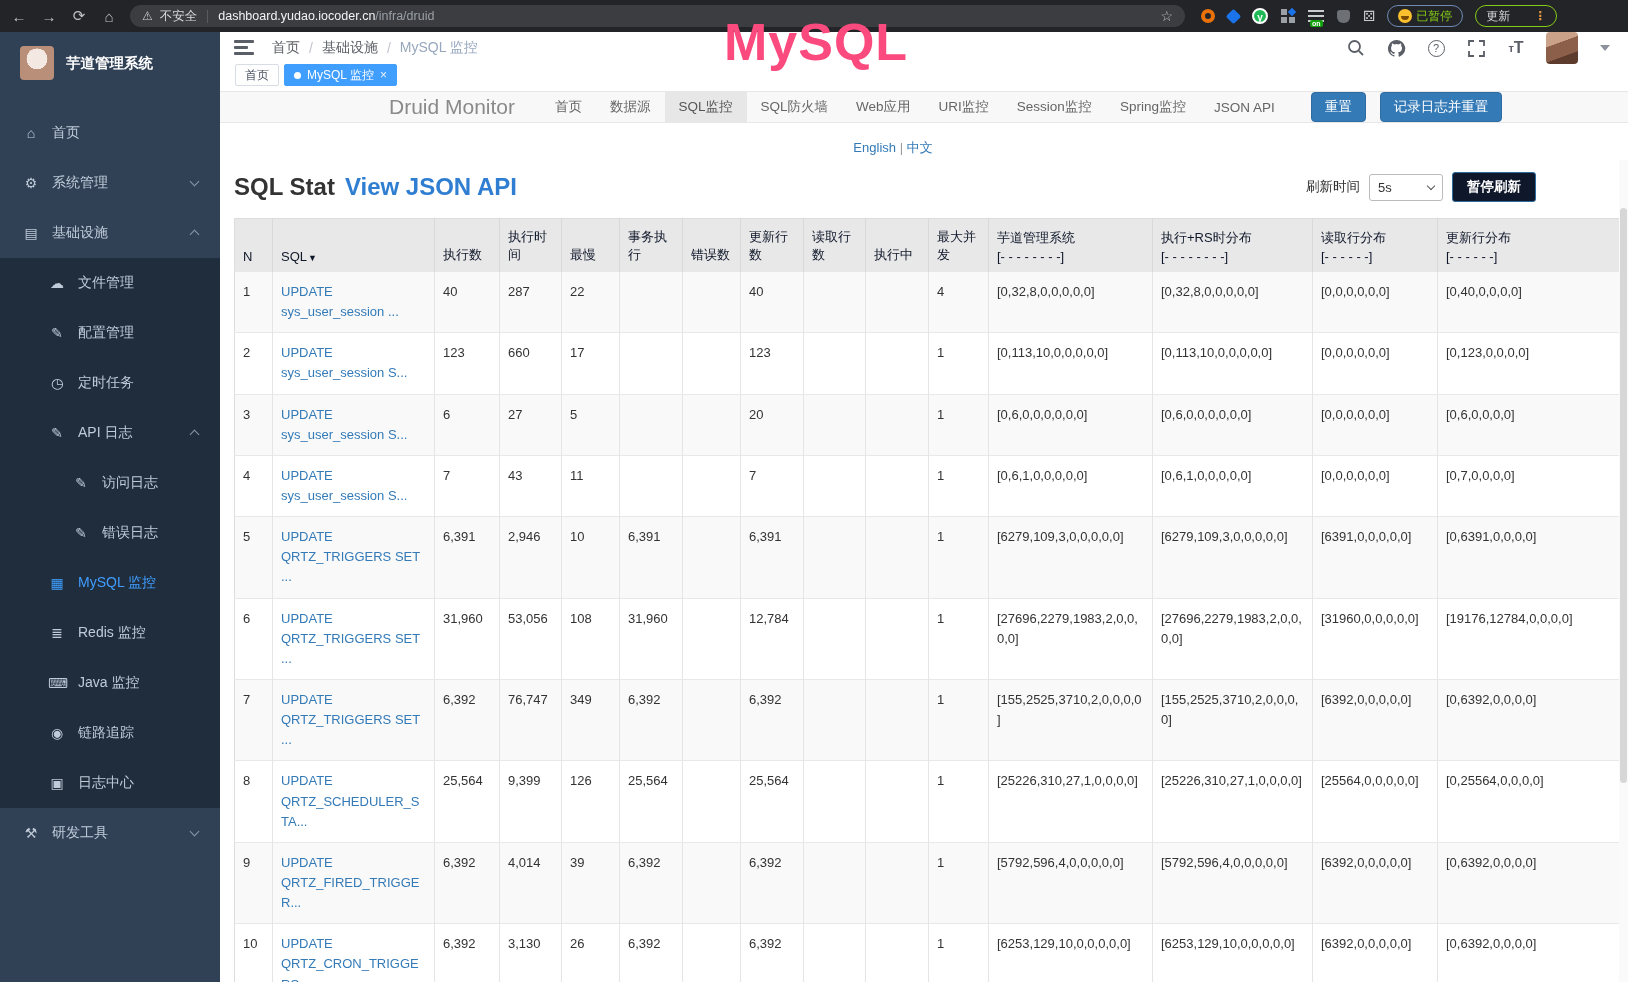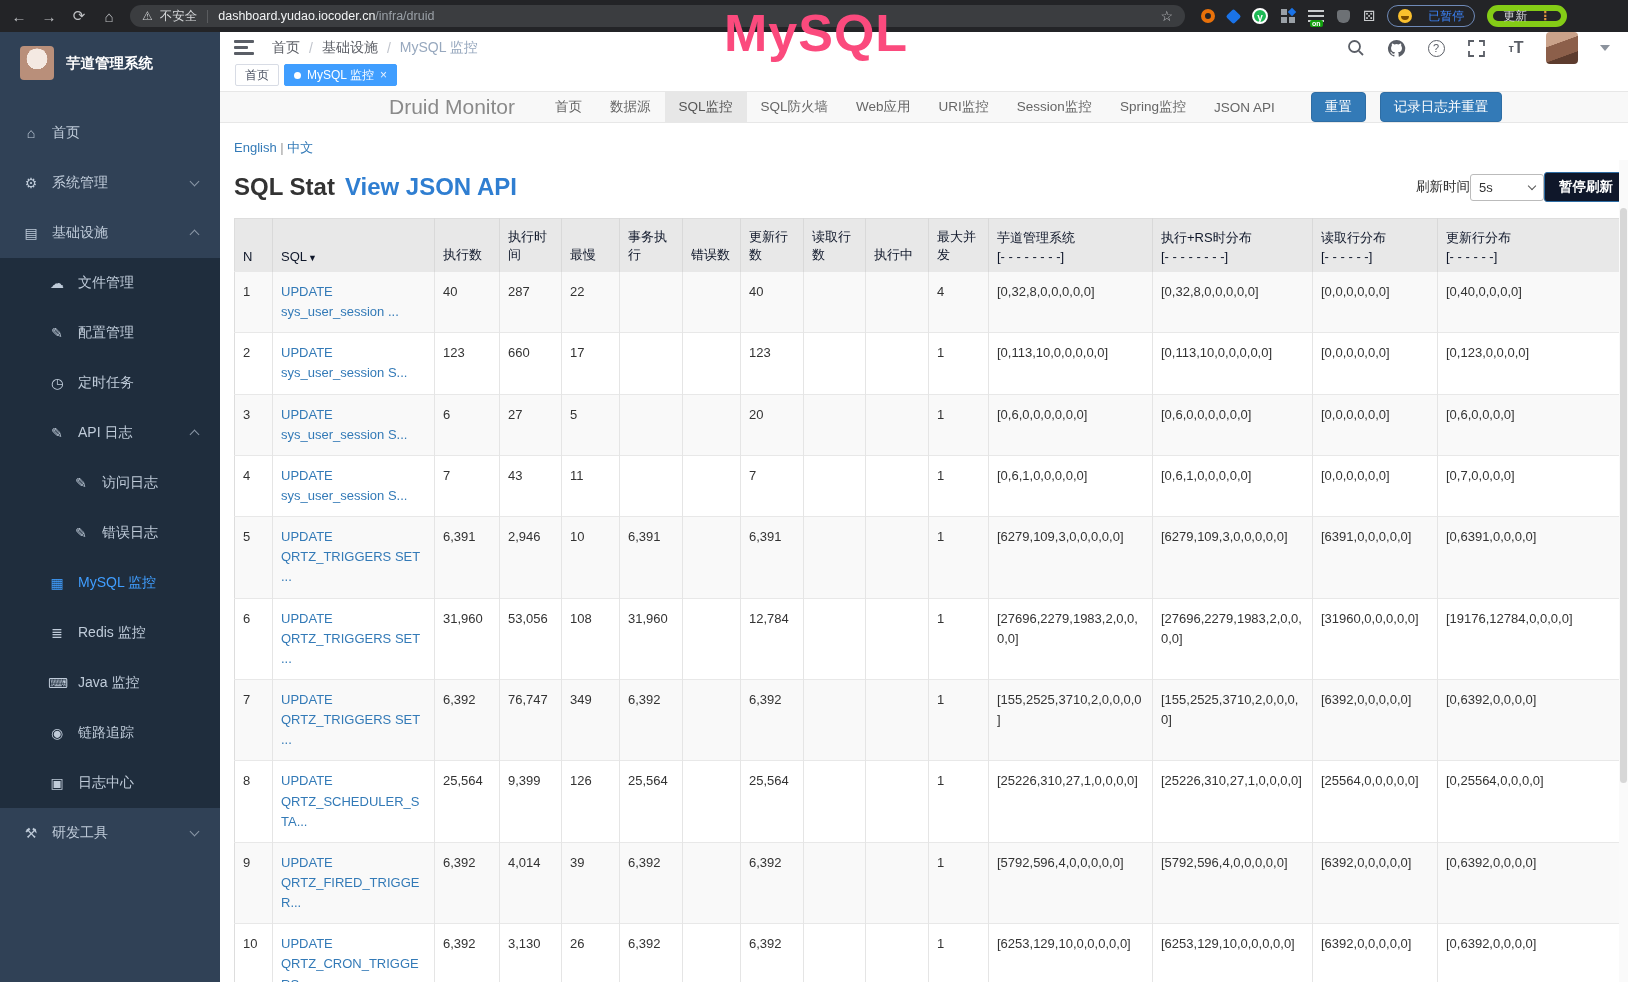--- a/index.html
+++ b/index.html
@@ -23,23 +23,23 @@
   .ext-y { width:16px; height:16px; background:#1db954; border-radius:50%; color:#fff; font-size:10px; font-weight:bold; text-align:center; line-height:16px; border:2px solid #fff; }
   .ext-squares { width:14px; height:14px; position:relative; }
   .ext-squares i { position:absolute; width:6px; height:6px; background:#9aa0a6; }
   .ext-squares i:nth-child(1){left:0;top:0}.ext-squares i:nth-child(2){right:0;top:0;background:#1a73e8;transform:rotate(45deg)}.ext-squares i:nth-child(3){left:0;bottom:0}.ext-squares i:nth-child(4){right:0;bottom:0}
   .ext-list { width:16px; height:12px; position:relative; }
   .ext-list i { position:absolute; left:0; width:16px; height:2px; background:#c9cbcd; }
   .ext-list i:nth-child(1){top:0}.ext-list i:nth-child(2){top:5px}.ext-list i:nth-child(3){top:10px}
   .ext-on { position:absolute; bottom:-5px; left:2px; background:#13a10e; color:#fff; font-size:7px; padding:0 2px; border-radius:2px; font-weight:bold; }
   .ext-spy { width:13px; height:13px; background:#6d7175; border-radius:3px 3px 6px 6px; }
   .ext-puzzle { color:#c9cbcd; font-size:14px; }
-  .pill { display:flex; align-items:center; gap:16px; height:22px; border-radius:11px; padding:0 10px; font-size:12px; color:#3b82f6; flex:0 0 auto; }
+  .pill { display:flex; align-items:center; gap:4px; height:22px; border-radius:11px; padding:0 10px; font-size:12px; color:#84cc16; flex:0 0 auto; }
   .pill.paused { border:1px solid #6f8ab8; }
-  .pill.update { border:6px solid #84cc16; color:#d6d8da; gap:12px; }
+  .pill.update { border:1px solid #84cc16; color:#d6d8da; gap:24px; }
   .emoji-face { width:14px; height:14px; border-radius:50%; background:#fbc02d; position:relative; }
   .emoji-face:after { content:""; position:absolute; left:3px; top:7px; width:8px; height:4px; border-radius:0 0 6px 6px; background:#7a4a00; }
   .pill-dots { color:#e2973f; font-weight:bold; letter-spacing:0; font-size:12px; }
 
   
   .app { display:flex; height:950px; }
 
   
   .sidebar { width:220px; background:#304156; flex:0 0 auto; overflow:hidden; }
   .logo { height:62px; display:flex; align-items:center; gap:12px; padding:0 20px; }
@@ -84,47 +84,47 @@
   
   .druidbar { height:41px; background:#f8f8f8; border-top:1px solid #e7e7e7; border-bottom:1px solid #e7e7e7; display:flex; align-items:stretch; padding-left:169px; margin-top:5px; }
   .brand { align-self:center; font-size:21px; color:#8a8a8a; margin-right:26px; white-space:nowrap; }
   .dnav { display:flex; align-items:center; padding:0 14px; font-size:13.5px; color:#666; cursor:pointer; white-space:nowrap; }
   .dnav.active { background:#e7e7e7; color:#555; }
   .dbtn { align-self:center; background:#337ab7; border:1px solid #2e6da4; color:#fff; font-size:13.5px; height:30px; padding:0 13px; border-radius:4px; margin-left:14px; cursor:pointer; white-space:nowrap; }
   .dbtn.first { margin-left:22px; }
 
   
   .dcontent { padding-left:14px; position:relative; flex:1; }
-  .lang-row { text-align:left; margin:16px 76px 0 0; font-size:13px; color:#999; }
+  .lang-row { text-align:center; margin:16px 76px 0 0; font-size:13px; color:#999; }
   .lang-row a { color:#337ab7; text-decoration:none; cursor:pointer; }
   .stat-row { display:flex; align-items:center; margin-top:15px; }
   .stat-title { font-size:24px; font-weight:bold; color:#333; }
   .stat-link { font-size:24px; font-weight:bold; color:#2f7ed1; margin-left:10px; cursor:pointer; }
-  .refresh { margin-left:auto; display:flex; align-items:center; }
+  .refresh { margin-left:auto; margin-right:92px; display:flex; align-items:center; gap:9px; }
   .refresh-label { font-size:13.5px; color:#333; }
   .refresh-select { width:74px; height:27px; border:1px solid #bbb; border-radius:3px; background:#fff; font-size:13px; color:#333; display:flex; align-items:center; padding:0 8px; justify-content:space-between; cursor:pointer; }
   .sel-chev { width:6px; height:6px; border-right:1.5px solid #555; border-bottom:1.5px solid #555; transform:rotate(45deg); margin-top:-3px; }
   .pause-btn { background:#0f172a; border:1px solid #2e6da4; color:#fff; font-size:13.5px; font-weight:bold; height:30px; padding:0 14px; border-radius:3px; cursor:pointer; }
 
   
   table { border-collapse:collapse; width:1408px; margin-top:16px; table-layout:fixed; font-size:13px; color:#333; border:1px solid #ddd; }
   th { background:#e8e8e8; vertical-align:bottom; text-align:left; font-weight:400; padding:6px 8px 7px; height:53px; border-left:1px solid #d9d9d9; font-size:13px; color:#0f172a; cursor:pointer; }
   th:first-child { border-left:none; }
   .th-sub { margin-top:2px; }
   .sort-icon { font-size:9px; margin-left:1px; }
   td { vertical-align:top; padding:10px 8px; height:55px; border-left:1px solid #e5e5e5; border-top:1px solid #e8e8e8; line-height:1.55; word-wrap:break-word; overflow:hidden; }
   td:first-child { border-left:none; }
   tbody tr:nth-child(odd) td { background:#f9f9f9; }
   .sql-link { color:#337ab7; text-decoration:none; cursor:pointer; }
   .tcol0{width:38px}.tcol1{width:162px}.tcol2{width:65px}.tcol3{width:62px}.tcol4{width:58px}
   .tcol5{width:63px}.tcol6{width:58px}.tcol7{width:63px}.tcol8{width:62px}.tcol9{width:63px}
   .tcol10{width:60px}.tcol11{width:164px}.tcol12{width:160px}.tcol13{width:125px}.tcol14{width:210px}
 
   
-  .mysql-note { position:absolute; left:724px; top:3px; font-size:52px; font-weight:bold; color:#fb4a7d; z-index:60; letter-spacing:1px; }
+  .mysql-note { position:absolute; left:724px; top:12px; font-size:52px; font-weight:bold; color:#fb4a7d; z-index:60; letter-spacing:1px; }
   .scrollbar { position:absolute; right:0; top:128px; bottom:0; width:9px; background:#fafafa; }
   .scroll-thumb { position:absolute; right:1px; top:48px; width:7px; height:575px; background:#d7d7d7; border-radius:4px; }
 </style>
 </head>
 <body>
 
 <div class="mysql-note">MySQL</div>
 
 <div class="browser">
   <span class="b-icon">←</span>

